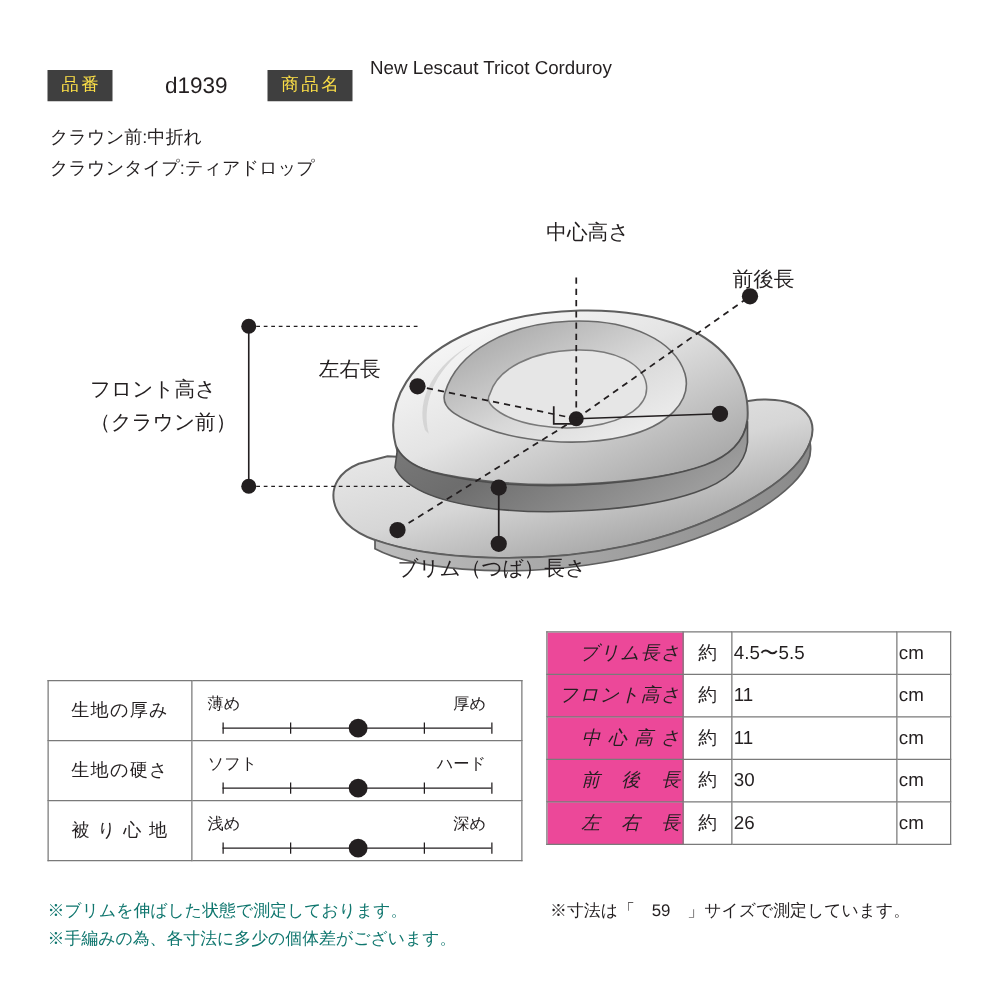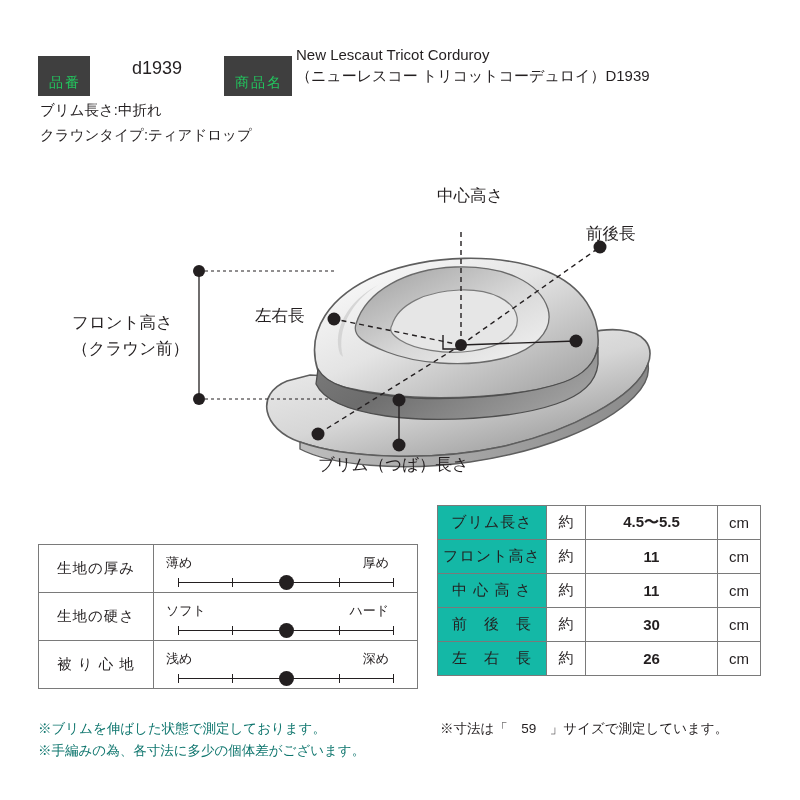--- a/index.html
+++ b/index.html
@@ -24,28 +24,28 @@
   .header {
     position: absolute;
     left: 38px;
     top: 46px;
     width: 724px;
     height: 42px;
   }
   .tag {
     position: absolute;
     background: #3f3f3f;
-    color: #22c55e;
+    color: #fde047;
     font-size: 14px;
     letter-spacing: 2px;
     text-align: center;
-    padding: 18px 9px 4px 11px;
+    padding: 3px 9px 4px 11px;
   }
   .tag-hinban { left: 0; top: 10px; }
-  .tag-shohin { left: 186px; top: 10px; text-align: right; }
+  .tag-shohin { left: 176px; top: 10px; text-align: right; }
   .hinban-val {
     position: absolute;
     left: 94px;
     top: 12px;
     font-size: 18px;
     color: #231f20;
   }
   .shohin-val {
     position: absolute;
     left: 258px;
@@ -63,35 +63,35 @@
     top: 98px;
     font-size: 14.5px;
     line-height: 25px;
     color: #231f20;
   }
 
   
   .diagram {
     position: absolute;
     left: 0;
-    top: 149px;
+    top: 139px;
     width: 800px;
     height: 340px;
   }
   .diagram svg { display: block; }
   .dlabel {
     position: absolute;
     font-size: 15.5px;
     color: #231f20;
     white-space: nowrap;
   }
   .dlabel.big { font-size: 16.5px; }
   .lbl-center { left: 437px; top: 36px; }
   .lbl-zengo  { left: 586px; top: 74px; }
-  .lbl-sayu   { left: 255px; top: 146px; margin-top: 10px; }
+  .lbl-sayu   { left: 255px; top: 146px; }
   .lbl-front  { left: 72px;  top: 160px; line-height: 26px; }
   .lbl-brim   { left: 318px; top: 305px; }
 
   
   .gauge-table {
     position: absolute;
     left: 38px;
     top: 544px;
     width: 380px;
     border-collapse: collapse;
@@ -153,38 +153,38 @@
     border-collapse: collapse;
   }
   .meas-table td {
     border: 1px solid #7a7a7a;
     height: 31px;
     font-size: 15px;
     color: #231f20;
   }
   .m-name {
     width: 106px;
-    background: #14b8a6;
-    text-align: center;
+    background: #ec4899;
+    text-align: right;
     letter-spacing: 1px;
     font-size: 14.5px;
+    font-style: italic;
   }
   .m-approx {
     width: 36px;
     text-align: center;
     font-size: 13.5px;
   }
   .m-val {
-    text-align: center;
+    text-align: left;
     font-size: 16px;
-    font-weight: bold;
   }
   .m-unit {
     width: 40px;
-    text-align: center;
+    text-align: left;
     font-size: 13.5px;
   }
 
   
   .notes-left {
     position: absolute;
     left: 38px;
     top: 718px;
     font-size: 13.5px;
     line-height: 22px;
@@ -203,26 +203,25 @@
 <body>
 
 <div class="page">
 
   <div class="header">
     <span class="tag tag-hinban">品番</span>
     <span class="hinban-val">d1939</span>
     <span class="tag tag-shohin">商品名</span>
     <div class="shohin-val">
       <div>New Lescaut Tricot Corduroy</div>
-      <div>（ニューレスコー トリコットコーデュロイ）D1939</div>
     </div>
   </div>
 
   <div class="specs">
-    <div>ブリム長さ:中折れ</div>
+    <div>クラウン前:中折れ</div>
     <div>クラウンタイプ:ティアドロップ</div>
   </div>
 
   <div class="diagram">
     <svg width="800" height="340" viewBox="0 0 800 340">
       <defs>
         <linearGradient id="crownG" x1="0" y1="0" x2="1" y2="1">
           <stop offset="0%" stop-color="#ffffff"></stop>
           <stop offset="45%" stop-color="#e4e4e4"></stop>
           <stop offset="100%" stop-color="#9b9b9b"></stop>

